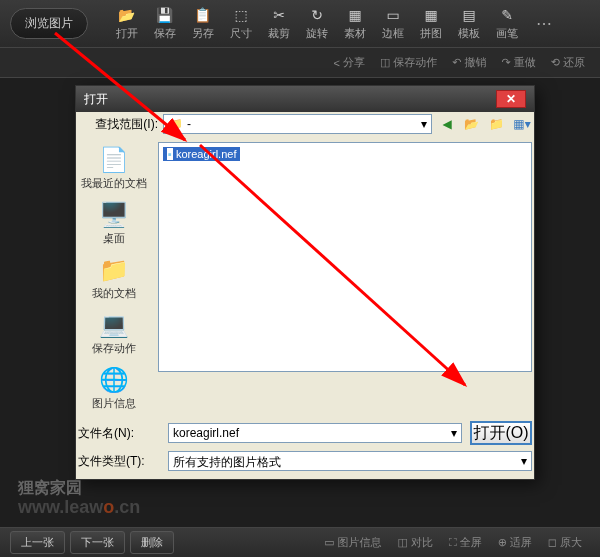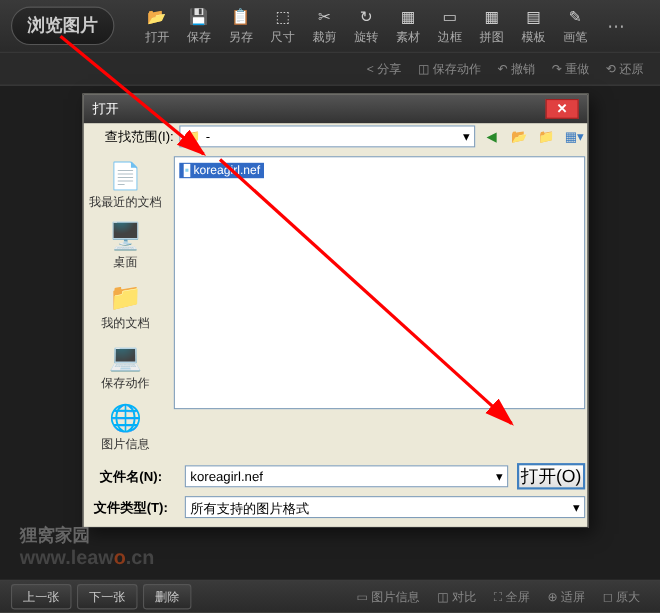--- a/index.html
+++ b/index.html
@@ -1,19 +1,19 @@
 <!DOCTYPE html>
 <html><head>
 <meta charset="utf-8">
 <style>
 * { margin: 0; padding: 0; box-sizing: border-box; font-family: "Microsoft YaHei", SimSun, sans-serif; }
 body { width: 600px; height: 557px; background: #1a1a1a; overflow: hidden; position: relative; }
 
 .toolbar { background: linear-gradient(#3a3a3a, #2a2a2a); height: 48px; display: flex; align-items: center; padding: 0 10px; border-bottom: 1px solid #444; }
-.browse-btn { background: linear-gradient(#2a2a2a, #1a1a1a); border: 1px solid #555; border-radius: 18px; color: #ccc; padding: 6px 14px; font-size: 16px; margin-right: 20px; cursor: pointer; font-weight: bold; }
+.browse-btn { background: linear-gradient(#2a2a2a, #1a1a1a); border: 1px solid #555; border-radius: 18px; color: #ccc; padding: 6px 14px; font-size: 12px; margin-right: 20px; cursor: pointer; }
 .tool-item { display: flex; flex-direction: column; align-items: center; color: #aaa; font-size: 11px; margin: 0 8px; cursor: pointer; }
 .tool-icon { width: 18px; height: 18px; margin-bottom: 2px; display: flex; align-items: center; justify-content: center; color: #ccc; font-size: 14px; }
 .tool-more { color: #aaa; font-size: 16px; margin-left: 10px; cursor: pointer; }
 
 .subbar { background: #2a2a2a; height: 30px; display: flex; align-items: center; justify-content: flex-end; padding: 0 15px; border-bottom: 1px solid #444; gap: 15px; }
 .sub-item { color: #888; font-size: 11px; cursor: pointer; display: flex; align-items: center; gap: 3px; }
 
 .canvas-area { position: absolute; top: 78px; left: 0; right: 0; bottom: 30px; background: #1e1e1e; }
 
 .dialog { position: absolute; top: 85px; left: 75px; width: 460px; background: #ece9d8; border: 1px solid #333; box-shadow: 5px 5px 15px rgba(0,0,0,0.5); }
@@ -27,21 +27,21 @@
 .nav-btn { width: 20px; height: 20px; display: flex; align-items: center; justify-content: center; cursor: pointer; }
 .main-row { display: flex; gap: 8px; }
 .sidebar { width: 72px; display: flex; flex-direction: column; align-items: center; gap: 4px; }
 .side-item { display: flex; flex-direction: column; align-items: center; font-size: 11px; color: #333; cursor: pointer; padding: 2px; }
 .side-icon { width: 32px; height: 32px; display: flex; align-items: center; justify-content: center; font-size: 24px; }
 .file-list { flex: 1; background: #fff; border: 1px solid #7f9db9; height: 230px; padding: 4px; position: relative; }
 .file-item { display: inline-flex; align-items: center; gap: 3px; background: #316ac5; color: #fff; padding: 1px 4px; font-size: 11px; }
 .file-ico { color: #8ad0f0; background: #fff; padding: 0 1px; }
 .bottom-rows { margin-top: 8px; }
 .form-row { display: flex; align-items: center; gap: 8px; margin-bottom: 6px; }
-.form-label { width: 82px; text-align: center; font-weight: bold; }
+.form-label { width: 82px; text-align: left; }
 .form-input { flex: 1; border: 1px solid #7f9db9; background: #fff; padding: 2px 4px; height: 20px; }
 .form-btn { width: 62px; height: 24px; border: 1px solid #888; background: linear-gradient(#fff, #e0e0e0); font-size: 16px; cursor: pointer; }
 .form-btn.primary { border: 2px solid #4080c0; }
 
 .arrow1 { position: absolute; top: 25px; left: 30px; pointer-events: none; }
 .arrow2 { position: absolute; top: 140px; left: 195px; pointer-events: none; }
 
 .watermark { position: absolute; bottom: 38px; left: 18px; color: #555; font-size: 18px; font-weight: bold; line-height: 1.2; pointer-events: none; }
 .watermark .cn { color: #666; font-size: 16px; }
 .watermark .en { color: #444; }

